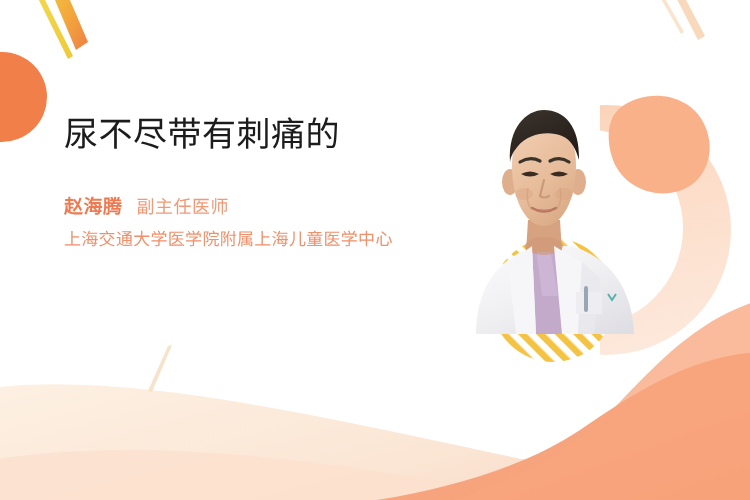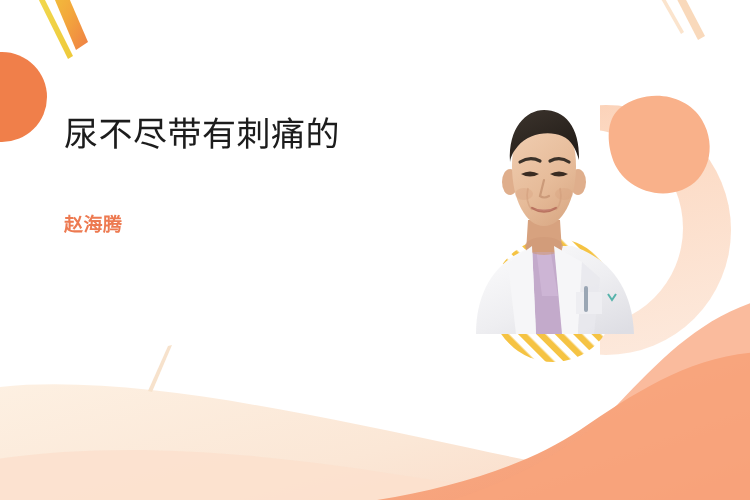--- a/index.html
+++ b/index.html
@@ -54,21 +54,21 @@
     font-size: 34px;
     line-height: 45px;
     font-weight: 400;
     color: #1c1c1c;
     letter-spacing: 0.5px;
     margin: 0;
     white-space: pre-line;
   }
 
   .byline {
-    margin-top: 52px;
+    margin-top: 34px;
     display: flex;
     align-items: baseline;
     gap: 14px;
   }
   .doc-name {
     font-size: 19px;
     font-weight: 700;
     color: #ed7a51;
     letter-spacing: 0.5px;
   }
@@ -281,20 +281,22 @@
       </g>
     </svg>
   </div>
 
   <div class="text-block">
 
     <h1 class="title"><span>尿不尽带有刺痛的</span><br></h1>
 
     <div class="byline">
       <span class="doc-name">赵海腾</span>
+      <span class="doc-title">副主任医师</span>
     </div>
 
     <div class="affiliation">
+      <span class="affil-line">上海交通大学医学院附属上海儿童医学中心</span>
     </div>
 
   </div>
 
 </div>
 
 </body></html>

